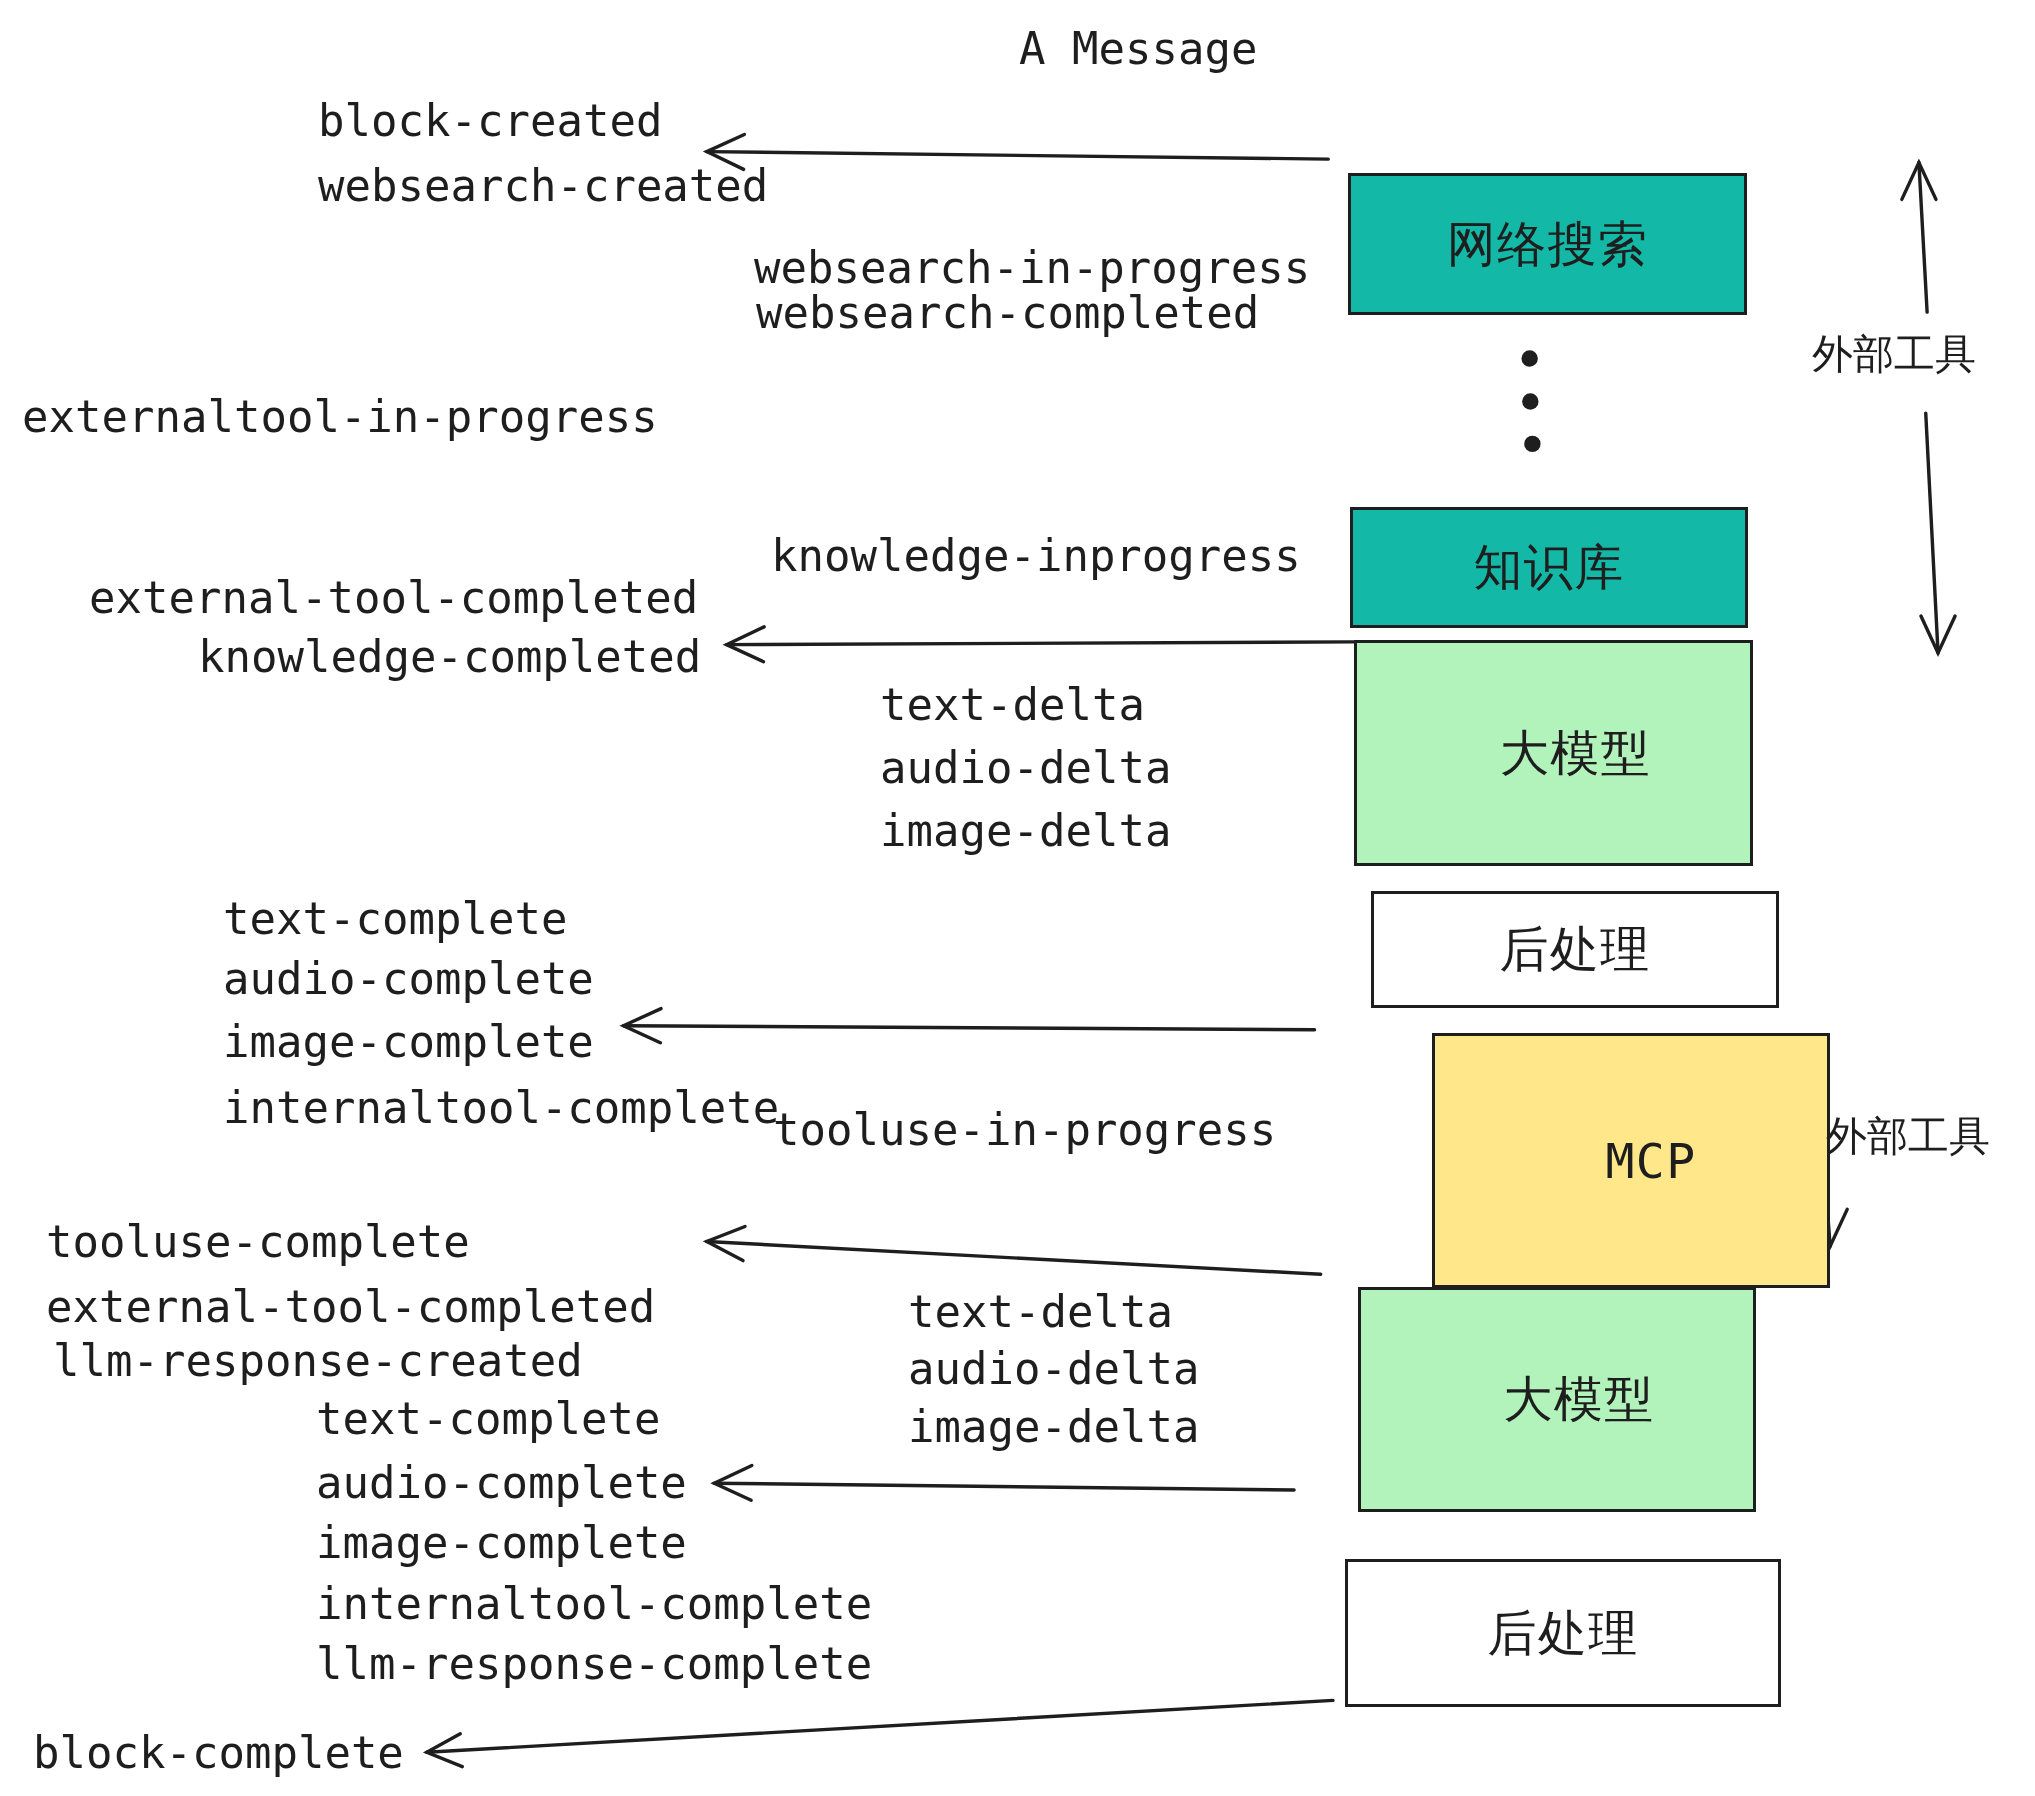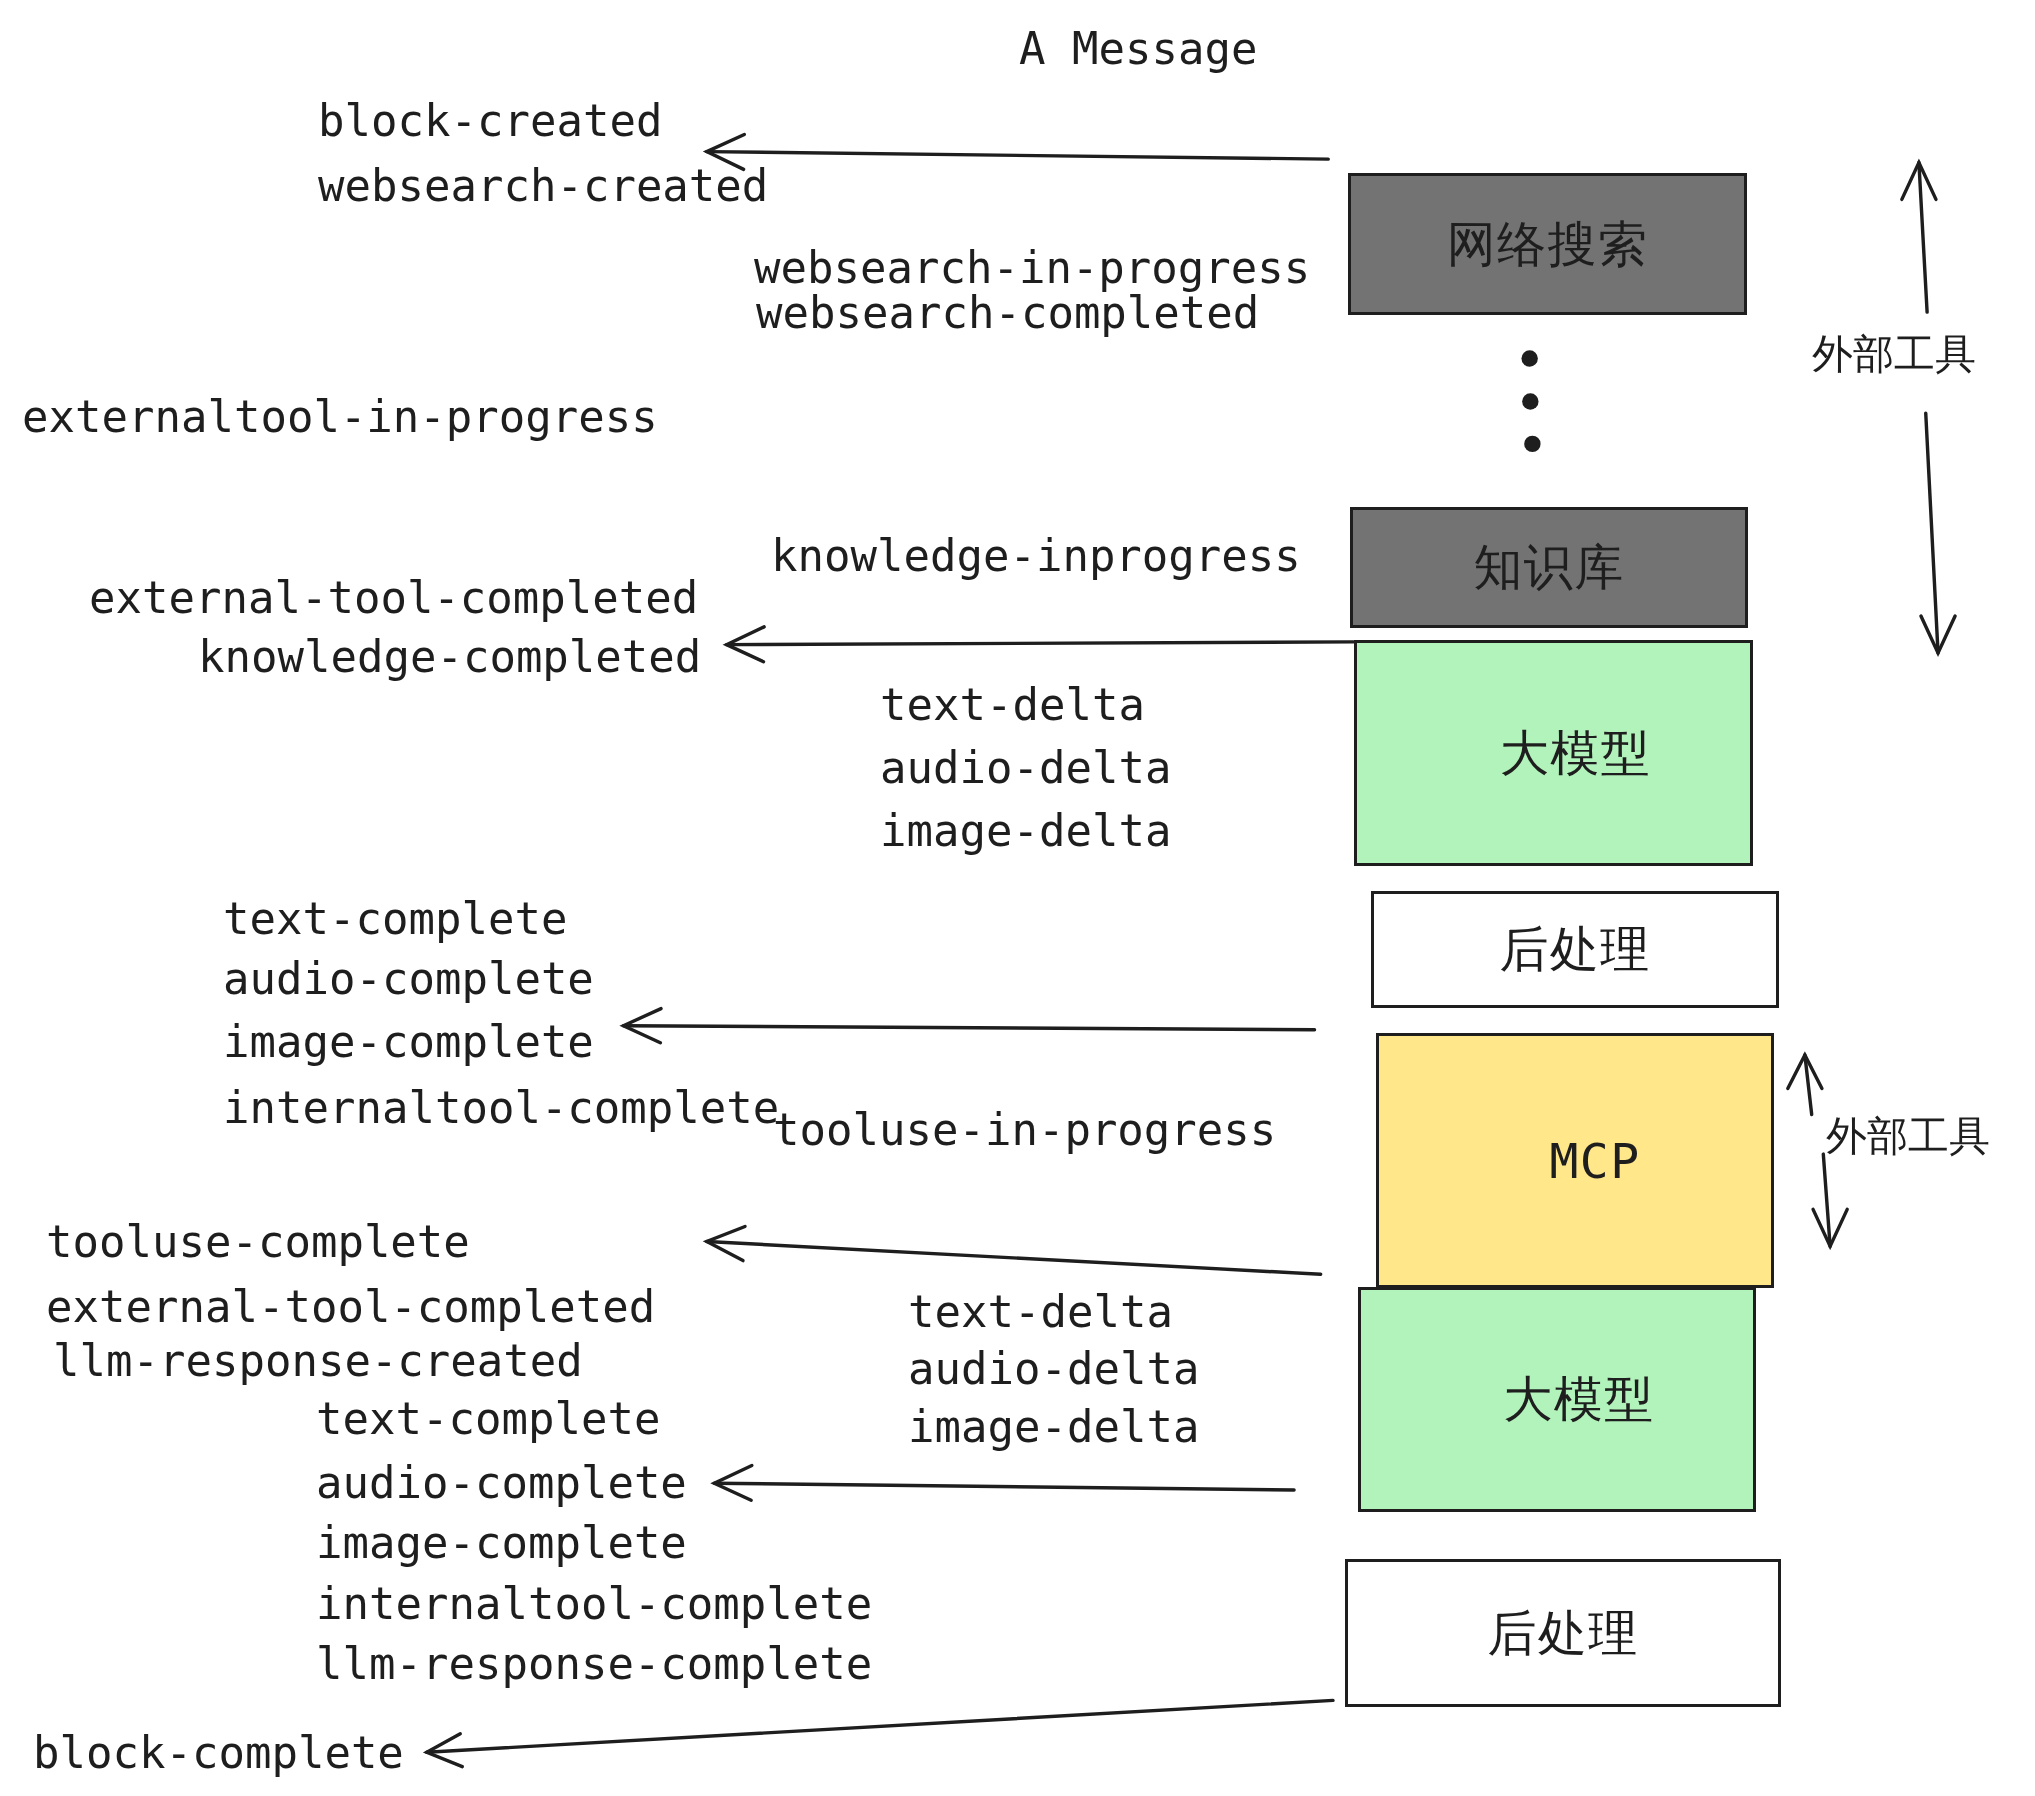--- a/index.html
+++ b/index.html
@@ -3,30 +3,30 @@
 <meta charset="utf-8">
 <style>
   html,body{margin:0;padding:0;background:#ffffff;}
   body{width:2035px;height:1796px;position:relative;overflow:hidden;
        font-family:"DejaVu Sans","Liberation Sans",sans-serif;color:#1e1e1e;}
   .canvas{position:absolute;inset:0;width:2035px;height:1796px;}
 
   
   .box{position:absolute;border:3.4px solid #1e1e1e;display:flex;align-items:center;justify-content:center;box-sizing:border-box;}
   .box .lbl{font-size:49px;letter-spacing:1.4px;line-height:1;}
-  .pink{background:#737373;}
+  .pink{background:#14b8a6;}
   .green{background:#b2f2bb;padding-left:44px;}
   .yellow{background:#ffe78a;}
   .white{background:#ffffff;}
 
   #box-websearch {left:1348px;top:173px; width:399px;height:142px;}
   #box-knowledge {left:1350px;top:507px; width:398px;height:121px;}
   #box-llm1      {left:1354px;top:640px; width:399px;height:226px;}
   #box-post1     {left:1371px;top:891px;width:408px;height:117px;}
-  #box-mcp       {left:1376px;top:1033px;width:398px;height:255px;padding-left:40px;}
+  #box-mcp       {left:1432px;top:1033px;width:398px;height:255px;padding-left:40px;}
   #box-llm2      {left:1358px;top:1287px;width:398px;height:225px;}
   #box-post2     {left:1345px;top:1559px;width:436px;height:148px;}
   #box-mcp .lbl{font-family:"DejaVu Sans Mono","Liberation Mono",monospace;font-size:48px;}
 
   
   .evt{position:absolute;font-family:"DejaVu Sans Mono","Liberation Mono",monospace;
        font-size:44px;line-height:1;white-space:nowrap;transform:translateY(-50%);}
 
   #t-title{left:971px;top:49px;margin-left:48px;}
   #t-block-created{left:318px;top:121px;}

